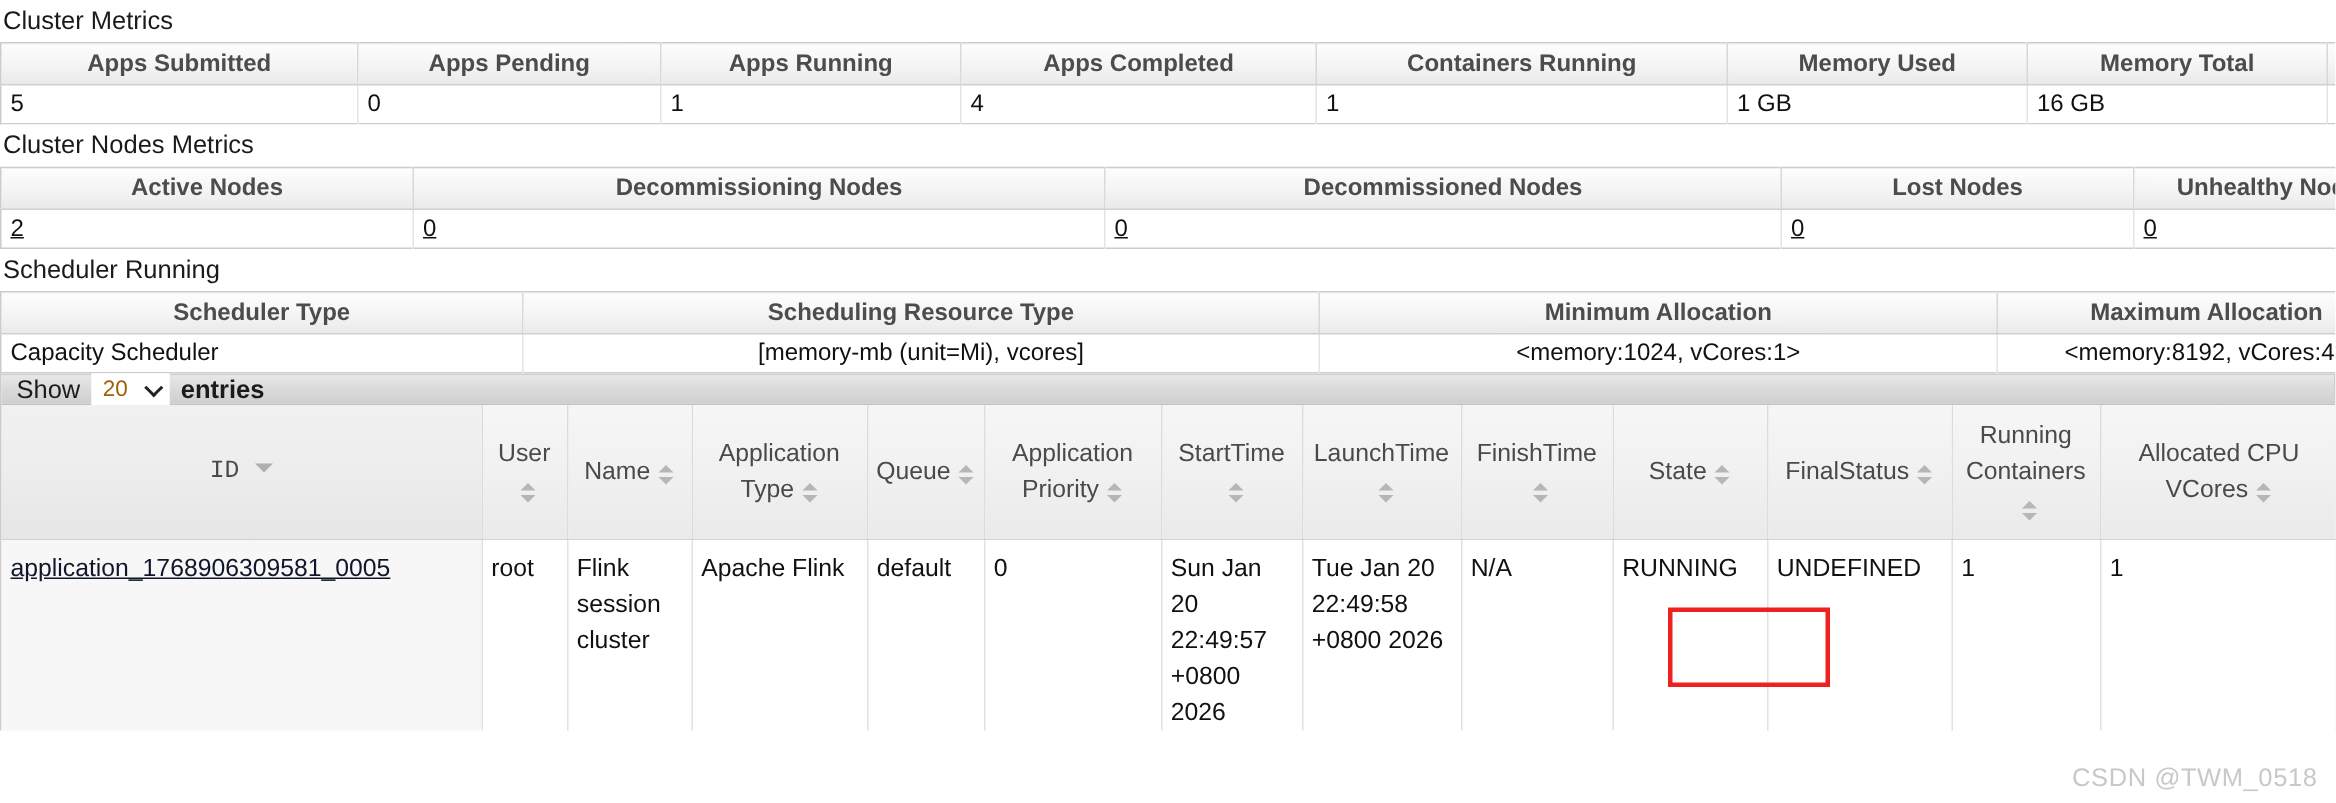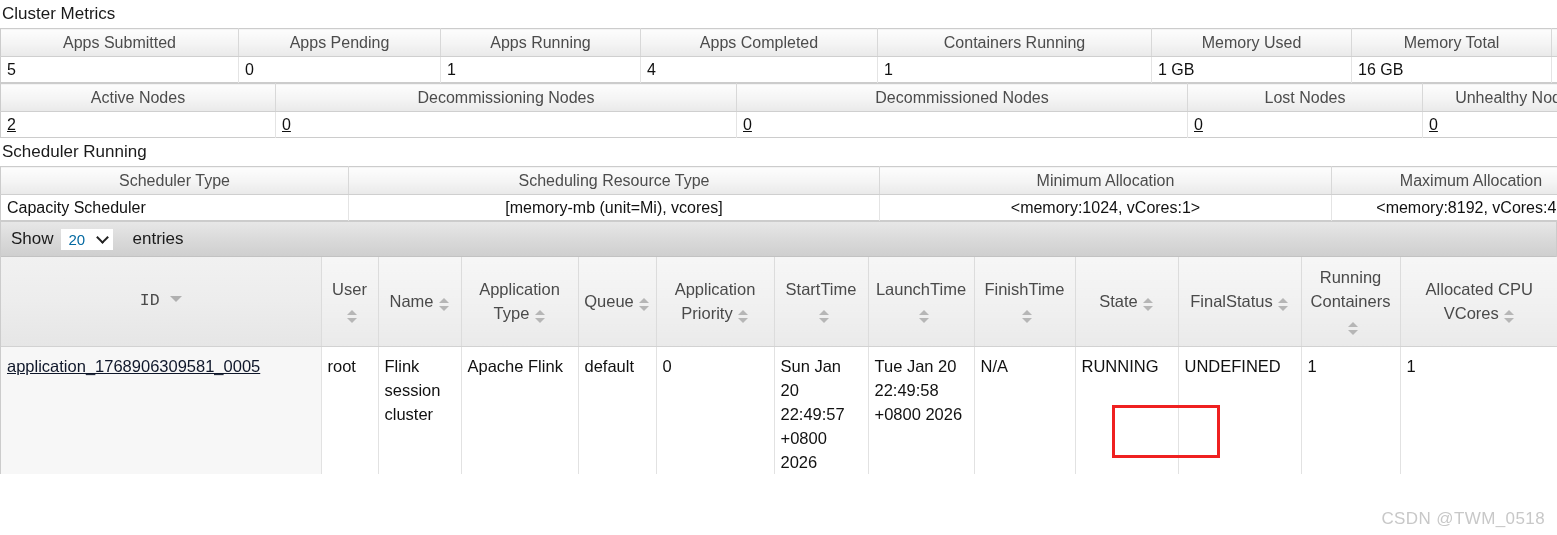--- a/index.html
+++ b/index.html
@@ -31,21 +31,21 @@
     table-layout: fixed;
     border: 1px solid #cccccc;
     background: #ffffff;
   }
   .metric-table th {
     background: linear-gradient(to bottom, #fdfdfd 0%, #f4f4f4 55%, #e9e9e9 100%);
     border-right: 1px solid #d8d8d8;
     border-bottom: 1px solid #cfcfcf;
     color: #4c4c4c;
     font-size: 16px;
-    font-weight: 400;
+    font-weight: 700;
     text-align: center;
     height: 27px;
     line-height: 27px;
     padding: 0 6px;
     white-space: nowrap;
     overflow: hidden;
   }
   .metric-table th:last-child { border-right: none; }
   .metric-table td {
     border-right: 1px solid #e4e4e4;
@@ -71,52 +71,52 @@
   
   .dt-block {
     width: 1557px;
     border: 1px solid #cccccc;
     border-bottom: none;
     background: #ffffff;
   }
   .dt-header-bar {
     background: linear-gradient(to bottom, #e7e7e7 0%, #d9d9d9 55%, #cfcfcf 100%);
     border-bottom: 1px solid #c2c2c2;
-    height: 35px;
+    height: 20px;
     display: flex;
     align-items: center;
     padding: 0 10px;
     font-size: 17px;
     color: #1b1b1b;
   }
   .dt-length-label { margin-right: 7px; }
   .dt-select {
     position: relative;
     display: inline-flex;
     align-items: center;
     background: #ffffff;
     border: 1px solid #ffffff;
     height: 21px;
     padding: 0 20px 0 7px;
     font-size: 15px;
-    color: #0369a1;
+    color: #a16207;
     cursor: pointer;
     min-width: 52px;
   }
   .dt-select .chev {
     position: absolute;
     right: 5px;
     top: 50%;
     width: 9px; height: 9px;
     margin-top: -6px;
     border-right: 2px solid #222;
     border-bottom: 2px solid #222;
     transform: rotate(45deg);
   }
-  .dt-entries-label { margin-left: 20px; }
+  .dt-entries-label { margin-left: 8px; font-weight: bold; }
 
   .app-table {
     width: 1557px;
     border-collapse: collapse;
     table-layout: fixed;
   }
   .app-table thead th {
     background: linear-gradient(to bottom, #f6f6f6 0%, #f1f1f1 48%, #eaeaea 100%);
     border-right: 1px solid #dcdcdc;
     border-bottom: 1px solid #d2d2d2;
@@ -245,20 +245,21 @@
           <td>4</td>
           <td>1</td>
           <td>1 GB</td>
           <td>16 GB</td>
           <td></td>
         </tr>
       </tbody>
     </table>
   </div>
 
+  <div class="section-title">Cluster Nodes Metrics</div>
   <div class="tbl-wrap">
     <table class="metric-table">
       <colgroup>
         <col style="width:275px">
           <col style="width:461px">
           <col style="width:451px">
         <col style="width:235px">
           <col style="width:188px">
       </colgroup>
       <thead>

